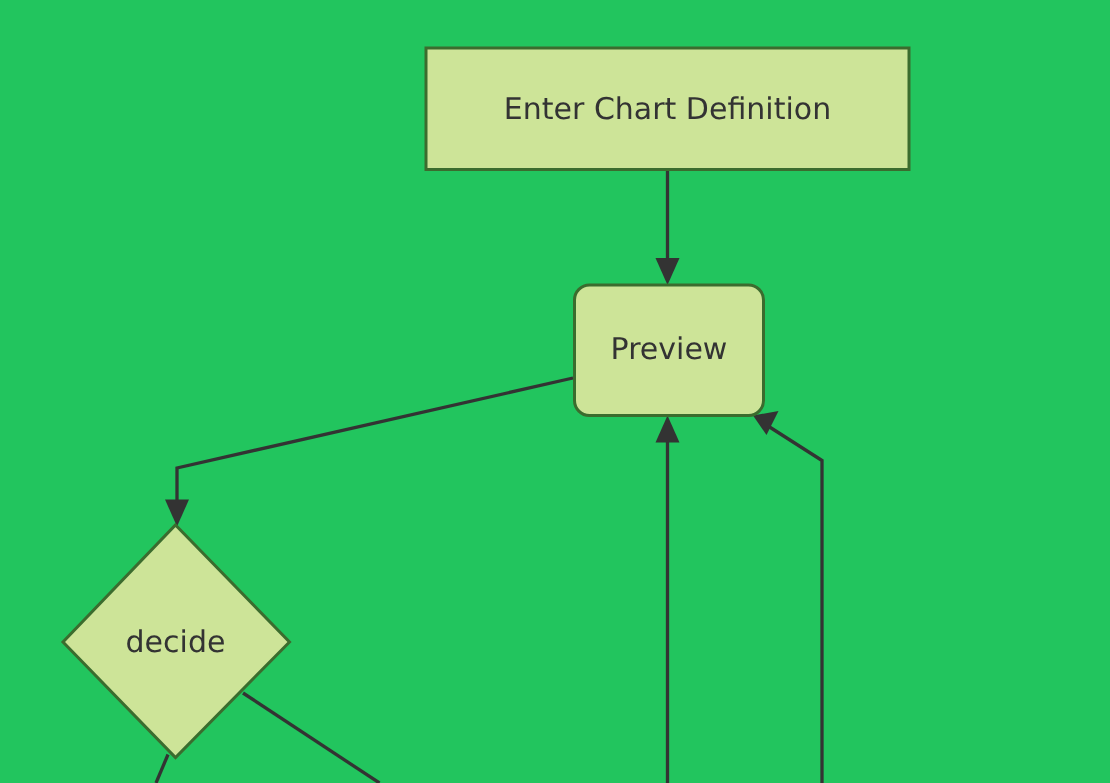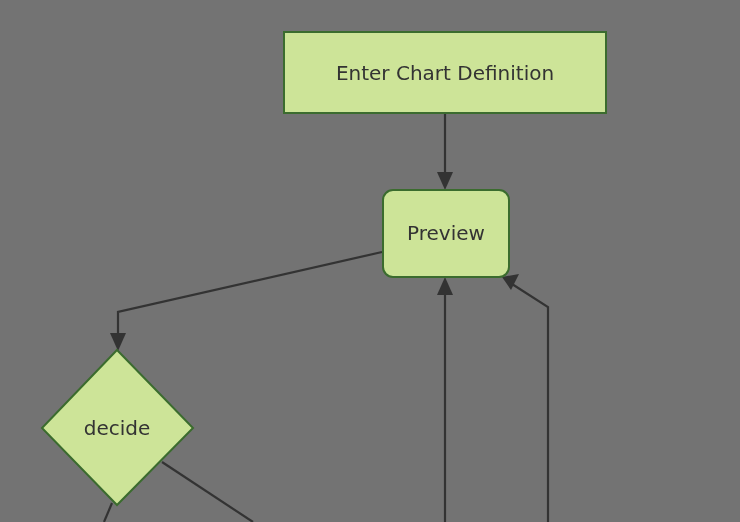--- a/index.html
+++ b/index.html
@@ -8,21 +8,21 @@
     padding: 0;
     background: #ffffff;
   }
   body {
     font-family: "DejaVu Sans", "Liberation Sans", sans-serif;
   }
   #canvas {
     position: relative;
     width: 740px;
     height: 522px;
-    background: #737373;
+    background: #22c55e;
     overflow: hidden;
   }
   #diagram-svg {
     position: absolute;
     left: 0;
     top: 0;
     width: 740px;
     height: 522px;
     display: block;
   }

